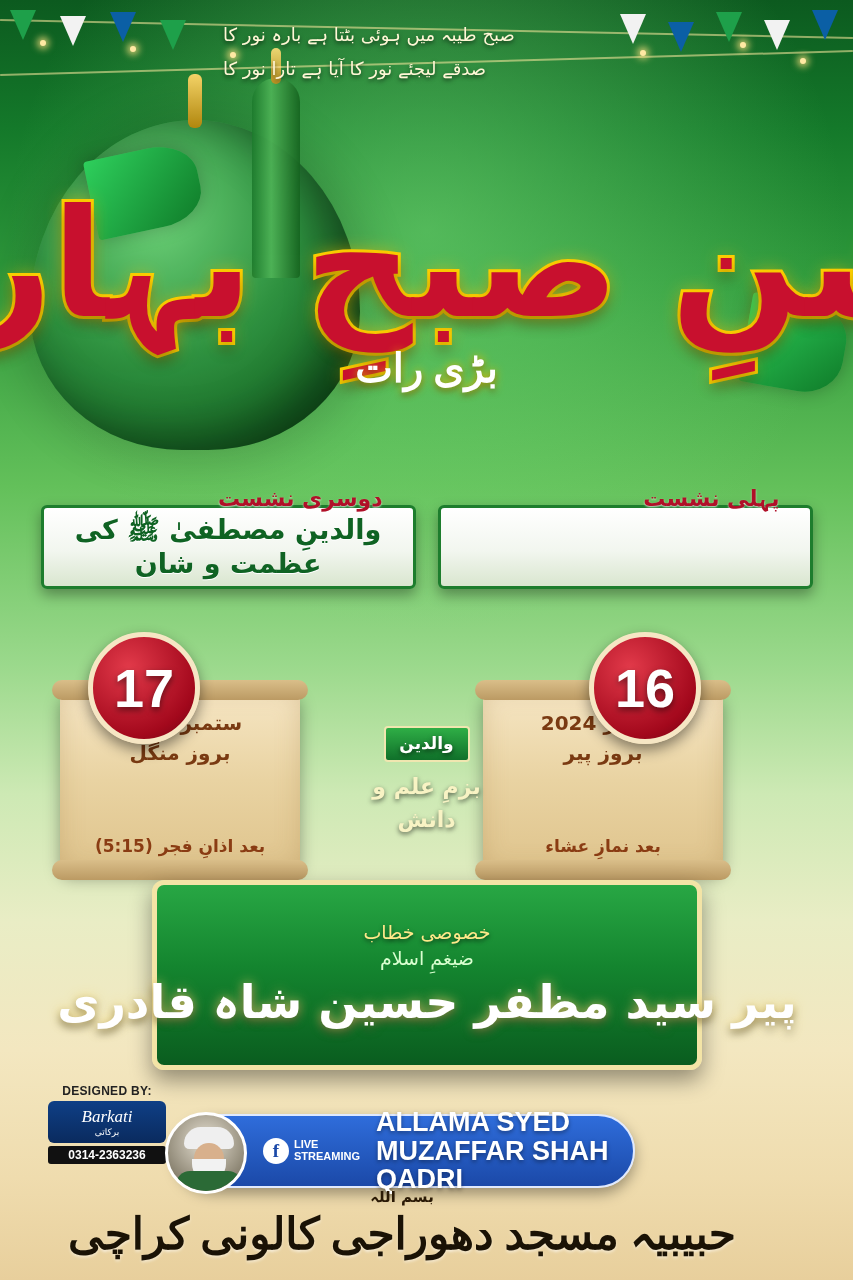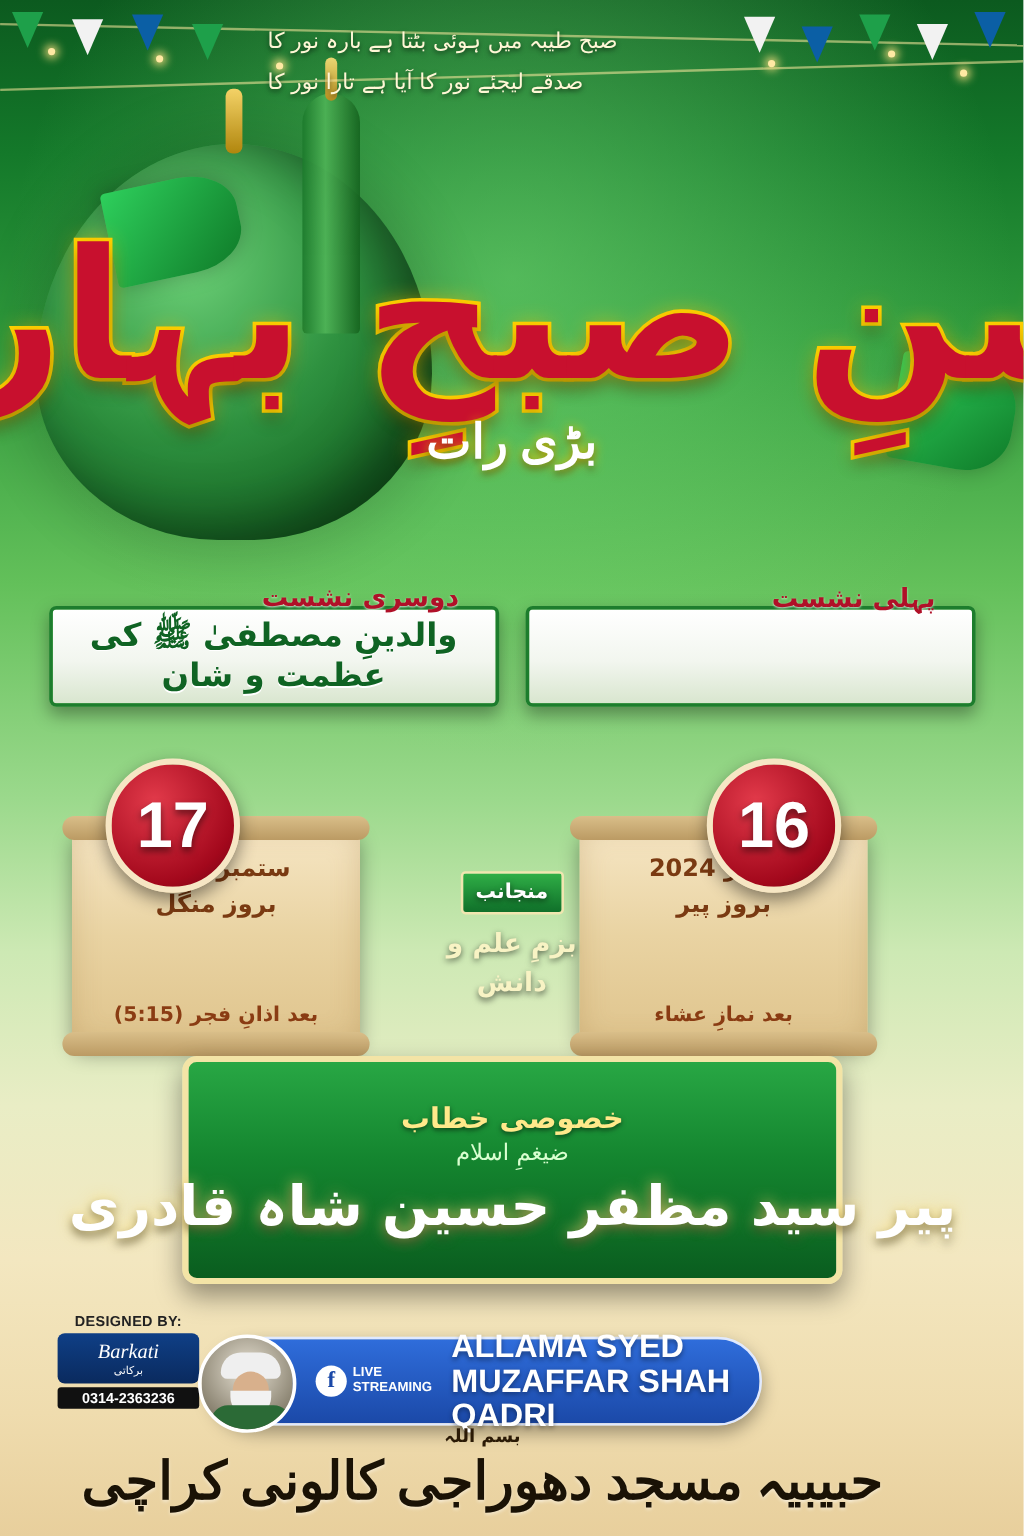--- a/index.html
+++ b/index.html
@@ -176,36 +176,36 @@
   .speaker {
     position:absolute; top:880px; left:152px; width:550px; height:190px;
     background: linear-gradient(180deg,#28a744 0%, #14852f 45%, #0a5d1f 100%);
     border: 5px solid #f3e4a6;
     border-radius: 12px;
     box-shadow: 0 10px 22px rgba(0,0,0,.4);
     display:flex; flex-direction:column; align-items:center; justify-content:center;
   }
   .speaker-label {
     direction:rtl; font-family:"DejaVu Sans", sans-serif;
-    font-size:24px; font-weight:bold; color:#ffe98a;
+    font-size:19px; font-weight:normal; color:#ffe98a;
     text-shadow:0 2px 4px rgba(0,0,0,.55);
   }
   .speaker-sub {
     direction:rtl; font-family:"DejaVu Sans", sans-serif;
     font-size:19px; color:#d9ffd0; margin-top:4px;
   }
   .speaker-name {
     direction:rtl; font-family:"DejaVu Sans", sans-serif;
     font-size:46px; font-weight:bold; color:#ffffff; margin-top:6px;
     text-shadow: 0 0 12px rgba(255,225,120,.8), 0 4px 8px rgba(0,0,0,.55);
     white-space:nowrap;
   }
   
   .designer {
-    position:absolute; left:48px; bottom:106px; width:118px;
+    position:absolute; left:48px; bottom:116px; width:118px;
     text-align:center;
   }
   .designer-top {
     font-size:12px; font-weight:bold; color:#222;
     font-family:"Liberation Sans", sans-serif; letter-spacing:.3px;
   }
   .designer-logo {
     margin-top:3px; background:linear-gradient(180deg,#0f3f86,#0a2a5e);
     border-radius:6px; padding:6px 4px; color:#fff;
     font-family:"Liberation Serif", serif; font-size:17px; font-style:italic;
@@ -328,21 +328,21 @@
       <div class="scroll-text">
         <span>ستمبر 2024</span><br>
         <span>بروز</span>
         <span>منگل</span>
       </div>
       <div class="scroll-time">بعد اذانِ فجر (5:15)</div>
     </div>
     <div class="daybadge left">17</div>
 
     <div class="center-tag">
-      <span class="pill">منجانب</span>
+      <span class="pill">والدین</span>
       <span>بزمِ علم و</span><br>
       <span>دانش</span>
     </div>
   </div>
 
   <div class="speaker">
     <div class="speaker-label">خصوصی خطاب</div>
     <div class="speaker-sub">ضیغمِ اسلام</div>
     <div class="speaker-name">پیر سید مظفر حسین شاہ قادری</div>
   </div>

